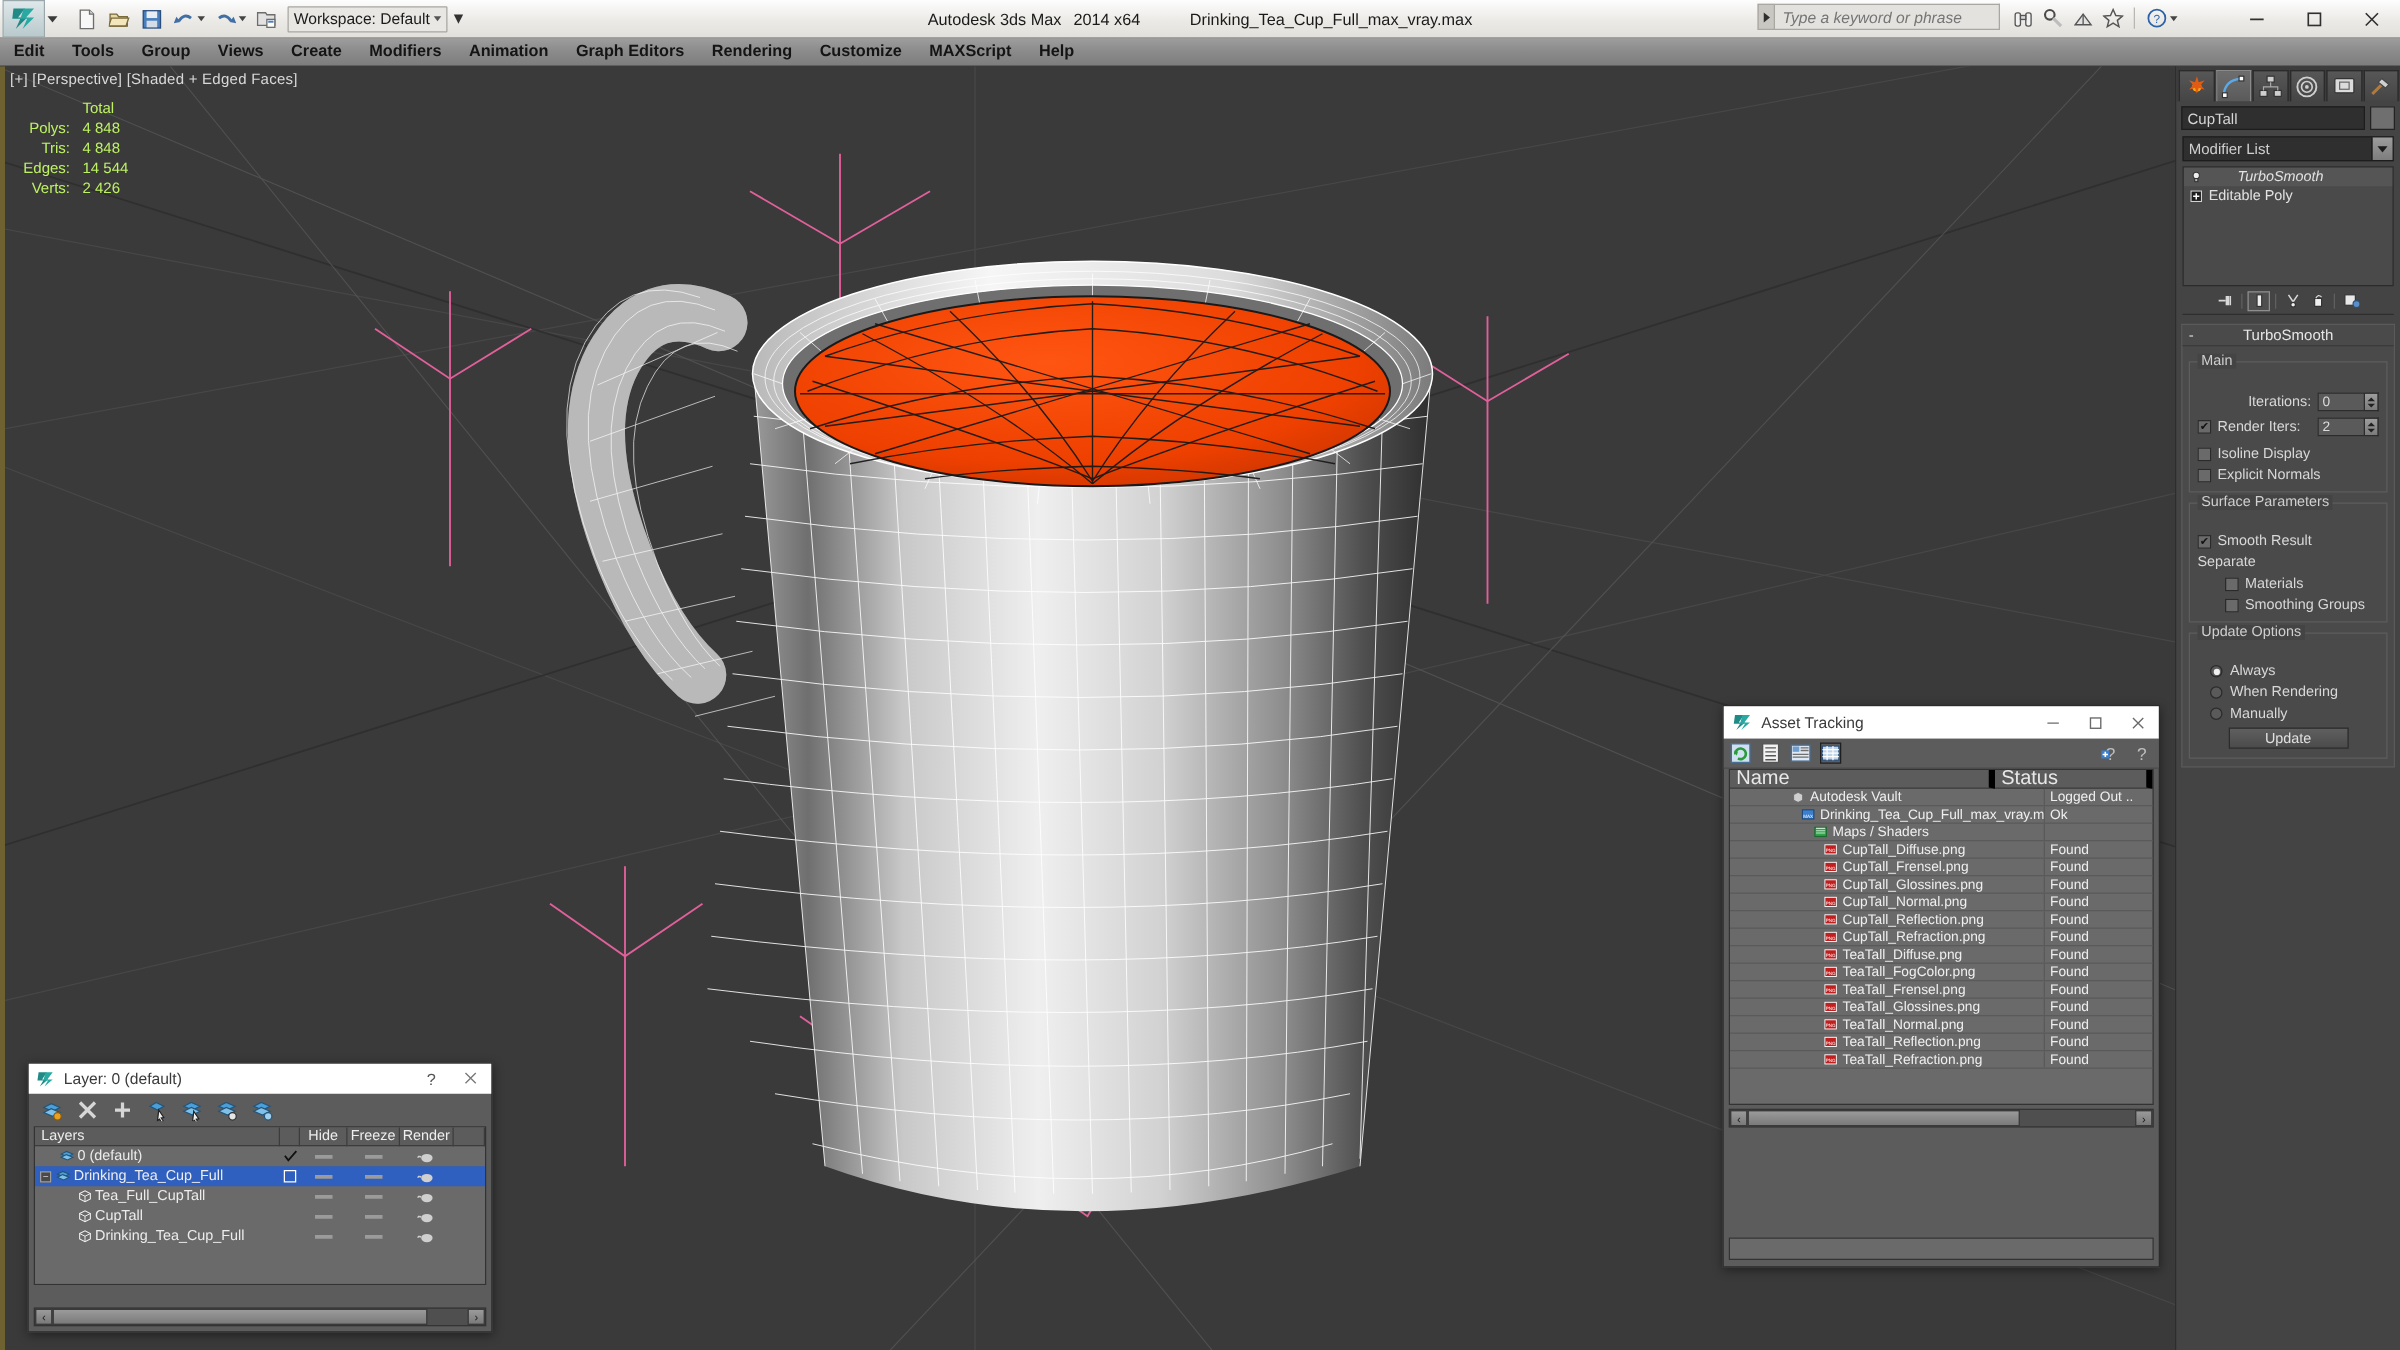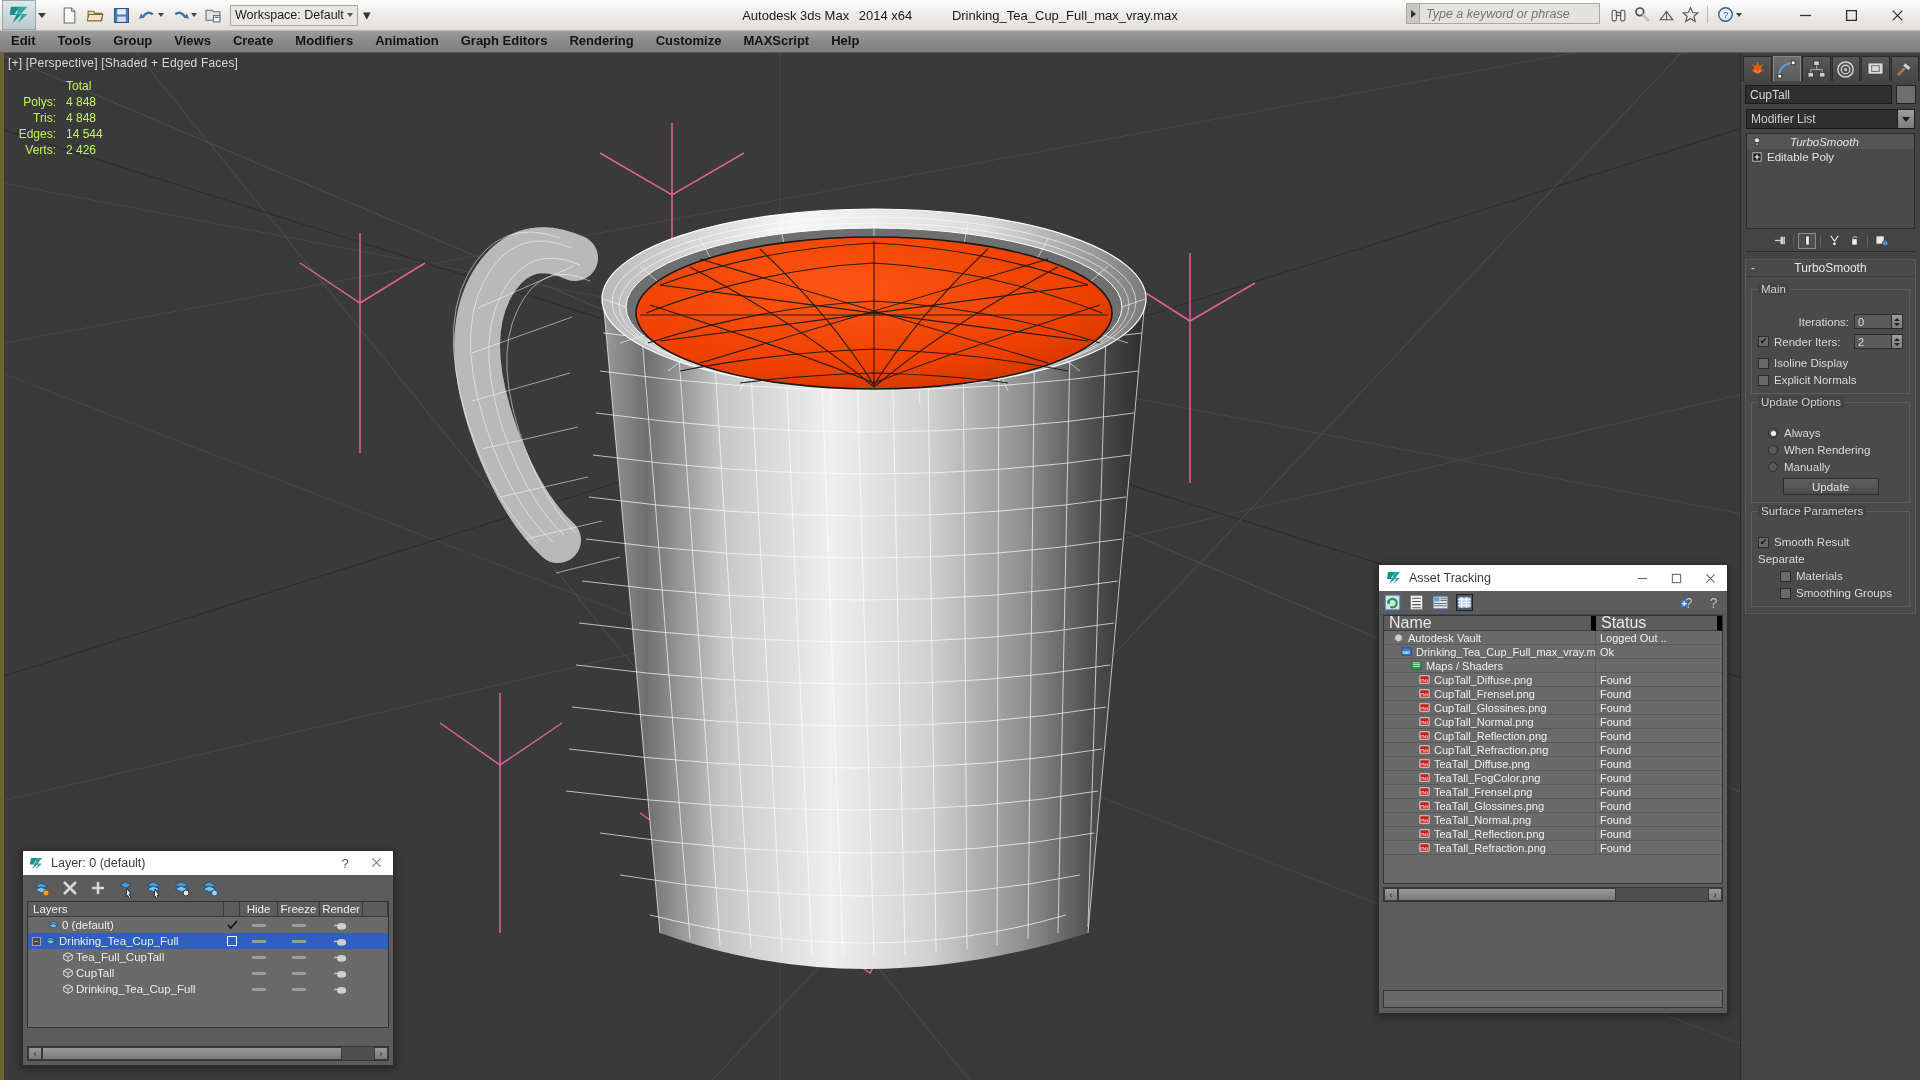--- a/index.html
+++ b/index.html
@@ -261,21 +261,21 @@
   .at-ic.boxed { border: 1px solid #1f1f1f; }
   .at-right { margin-left: auto; display: flex; gap: 8px; }
   .asset-table { margin: 0 4px; border: 1px solid #333; background: #6a6a6a; }
   .at-head { display: flex; height: 15px; background: #5c5c5c; }
   .at-head div {
     font-size: 16px; color: #e8e8e8; padding-left: 5px; display: flex; align-items: center;
     border-right: 5px solid #000000; border-bottom: 1px solid #3c3c3c;
   }
   .at-head .c-name { width: 212px; }
   .at-head .c-status { flex: 1; }
-  .at-row { display: flex; height: 14px; border-bottom: 1px solid #5a5a5a; }
+  .at-row { display: flex; height: 14px; border-bottom: 1px solid #5a5a5a; padding-left: 40px; }
   .at-row .c-name {
     width: 212px; display: flex; align-items: center; font-size: 11px; color: #efefef;
     border-right: 1px solid #5a5a5a; overflow: hidden; white-space: nowrap;
   }
   .at-row .c-status { flex: 1; display: flex; align-items: center; font-size: 11px; color: #efefef; padding-left: 4px; }
   .at-row .rico { width: 13px; height: 11px; margin-right: 3px; flex: none; display: flex; align-items: center; justify-content: center; }
   .at-row .rico svg { width: 11px; height: 11px; }
   .at-blank { height: 14px; }
   .at-hscroll {
     margin: 3px 4px 0 4px; height: 15px; background: #4f4f4f; border: 1px solid #343434;
@@ -802,59 +802,59 @@
             <span>Isoline Display</span>
           </div>
 
           <div class="frow" style="margin-bottom:0">
             <span class="chk"></span>
             <span>Explicit Normals</span>
           </div>
         </div>
 
         <div class="group">
+          <span class="gtitle">Surface Parameters</span>
+
+          <div class="frow">
+            <span class="chk on"></span>
+            <span>Smooth Result</span>
+          </div>
+
+          <div class="frow">
+            <span>Separate</span>
+          </div>
+
+          <div class="frow indent">
+            <span class="chk"></span>
+            <span>Materials</span>
+          </div>
+
+          <div class="frow indent" style="margin-bottom:0">
+            <span class="chk"></span>
+            <span>Smoothing Groups</span>
+          </div>
+        </div>
+
+        <div class="group">
           <span class="gtitle">Update Options</span>
 
           <div class="frow" style="margin-left:10px">
             <span class="rad on"></span>
             <span>Always</span>
           </div>
           <div class="frow" style="margin-left:10px">
             <span class="rad"></span>
             <span>When Rendering</span>
           </div>
           <div class="frow" style="margin-left:10px;margin-bottom:2px">
             <span class="rad"></span>
             <span>Manually</span>
           </div>
 
           <div class="btn-update">Update</div>
-        </div>
-
-        <div class="group">
-          <span class="gtitle">Surface Parameters</span>
-
-          <div class="frow">
-            <span class="chk on"></span>
-            <span>Smooth Result</span>
-          </div>
-
-          <div class="frow">
-            <span>Separate</span>
-          </div>
-
-          <div class="frow indent">
-            <span class="chk"></span>
-            <span>Materials</span>
-          </div>
-
-          <div class="frow indent" style="margin-bottom:0">
-            <span class="chk"></span>
-            <span>Smoothing Groups</span>
-          </div>
         </div>
 
       </div>
     </div>
   </div>
 
   <div class="asset-win">
     <div class="asset-title">
       <span class="ico">
         <svg viewBox="0 0 16 16">

